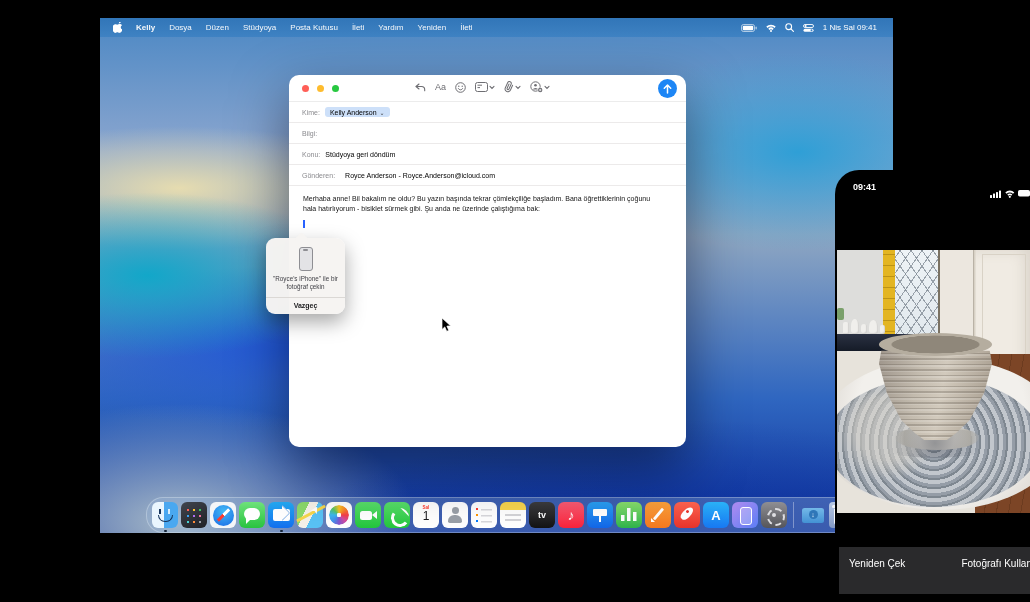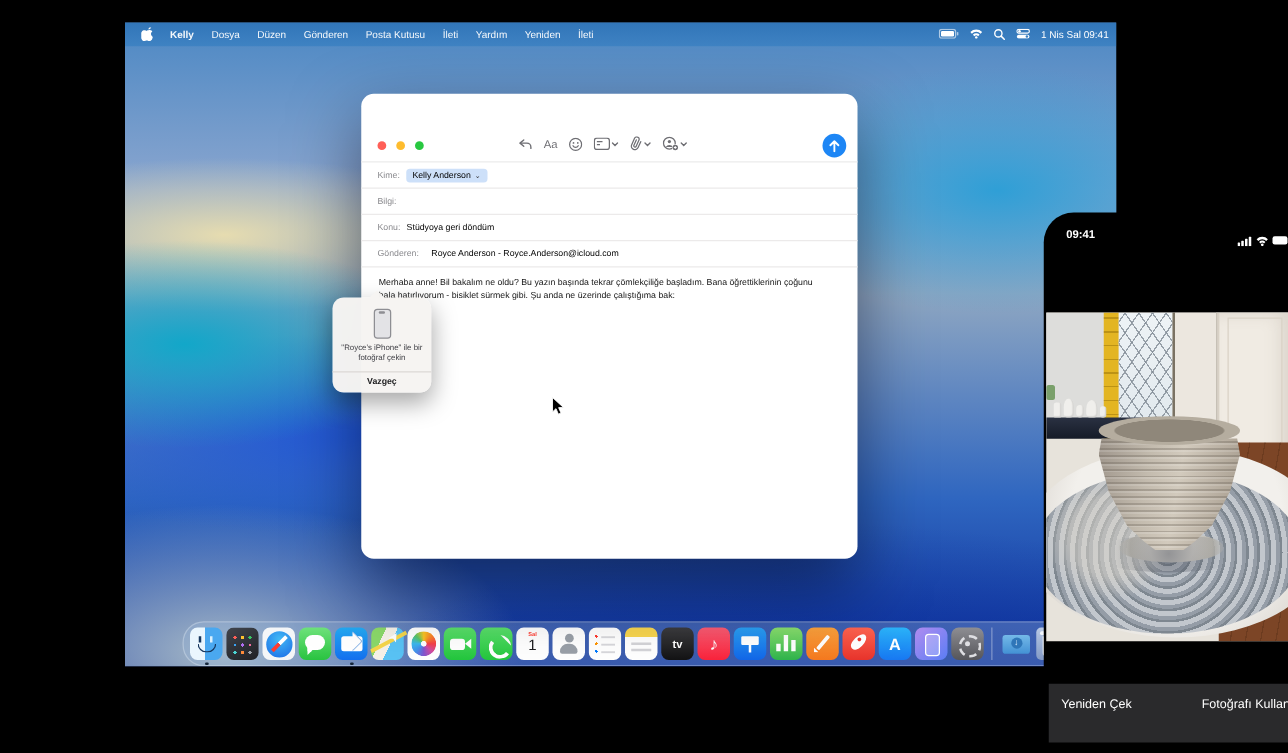--- a/index.html
+++ b/index.html
@@ -19,28 +19,28 @@
       linear-gradient(180deg, #4c88c4 0%, #8ba6cf 26%, #8fa7c2 42%, #2f66c0 74%, #0d2f9a 100%);
   }
 
   
   .menubar { position:absolute; left:0; top:0; width:100%; height:19px;
     background:linear-gradient(180deg, rgba(47,116,183,.92), rgba(58,128,194,.82));
     display:flex; align-items:center; color:#fff; font-size:8px; z-index:30; }
   .mb-left { display:flex; align-items:center; gap:14px; padding-left:13px; }
   .mb-left .mi { opacity:.95; }
   .mb-left .mi.bold { font-weight:700; }
-  .mb-right { margin-left:auto; display:flex; gap:9px; padding-right:6px; }
+  .mb-right { margin-left:auto; display:flex; align-items:center; gap:9px; padding-right:16px; }
   .mb-right svg { display:block; }
   .apple-logo svg { display:block; }
 
   
   .mail-window { position:absolute; left:189px; top:57px; width:397px; height:372px;
     background:#fff; border-radius:10px; box-shadow:0 22px 55px rgba(0,0,20,.5); z-index:20; }
-  .titlebar { position:relative; height:27px; border-bottom:1px solid #ececec;margin-top:28px; }
+  .titlebar { position:relative; height:27px; border-bottom:1px solid #ececec; }
   .lights { position:absolute; left:13px; top:10px; display:flex; gap:8px; }
   .light { width:7px; height:7px; border-radius:50%; }
   .light.red{ background:#ff5f57; } .light.yellow{ background:#febc2e; } .light.green{ background:#28c840; }
   .tb-icons { position:absolute; left:126px; top:6px; display:flex; align-items:center; gap:9px; color:#6e6e73; }
   .tbi { display:flex; align-items:center; gap:1px; }
   .tbi svg { display:block; }
   .fmt { font-size:9px; color:#6e6e73; }
   .send-btn { position:absolute; right:9px; top:4px; width:19px; height:19px; border-radius:50%;
     background:#1d86f5; display:flex; align-items:center; justify-content:center; }
   .fields { font-size:7px; color:#000; }
@@ -265,21 +265,21 @@
       <div class="mb-left">
         <span class="apple-logo">
           <svg width="9" height="11" viewBox="0 0 9 11">
               <path fill="#fff" d="M6.4 0c.1.7-.2 1.3-.6 1.8-.4.5-1 .8-1.6.8-.1-.6.2-1.2.6-1.7C5.2.4 5.9.1 6.4 0zM8.6 8c-.3.7-.5 1-.9 1.6-.6.9-1.4 2-2.4 2-.9 0-1.1-.6-2.3-.6-1.2 0-1.5.6-2.3.6C-.3 11.6-1 10.6-1.6 9.7z" transform="translate(1.6 -1)"></path>
               <path fill="#fff" d="M4.5 2.9c.8 0 1.4-.5 2.4-.4 1 .1 1.7.5 2.1 1.2-1.8 1-1.5 3.5.3 4.2-.3.8-.5 1.1-.9 1.7-.5.8-1.2 1.7-2.1 1.7-.8 0-1-.5-2-.5s-1.3.5-2 .5C1.4 11.3.7 10.4.2 9.6-.8 8-.9 5.2.4 3.8c.5-.7 1.3-1.1 2.1-1.1.9 0 1.3.5 2 .5z" transform="translate(0 -.5)"></path>
             </svg>
         </span>
         <span class="mi bold">Kelly</span>
         <span class="mi">Dosya</span>
         <span class="mi">Düzen</span>
-        <span class="mi">Gönderen</span>
+        <span class="mi">Stüdyoya</span>
         <span class="mi">Posta Kutusu</span>
         <span class="mi">İleti</span>
         <span class="mi">Yardım</span>
         <span class="mi">Yeniden</span>
         <span class="mi">İleti</span>
       </div>
       <div class="mb-right">
         <span>
           <svg width="16" height="8" viewBox="0 0 16 8">
               <rect x="0.5" y="0.5" width="13" height="7" rx="2" fill="none" stroke="#fff" stroke-opacity=".6"></rect>

